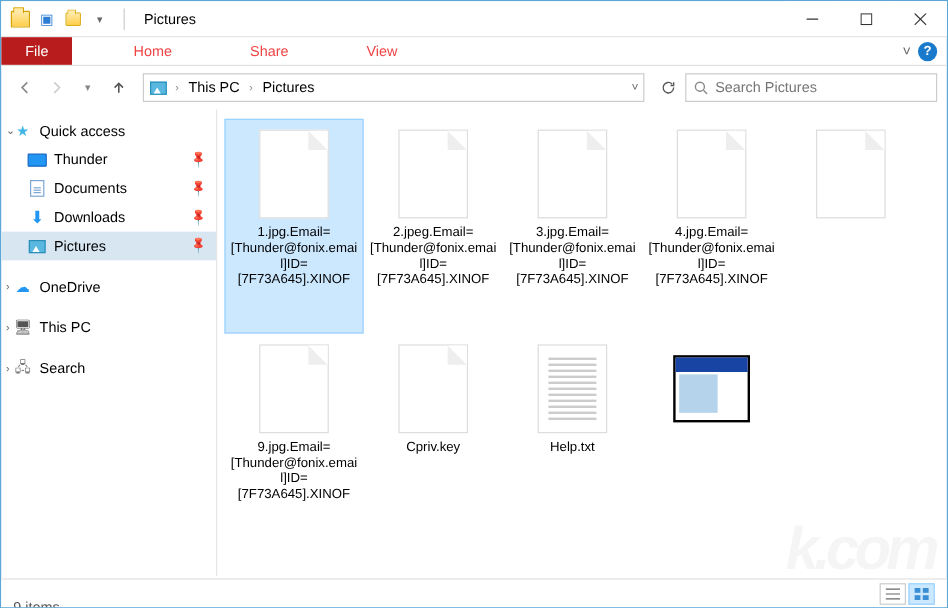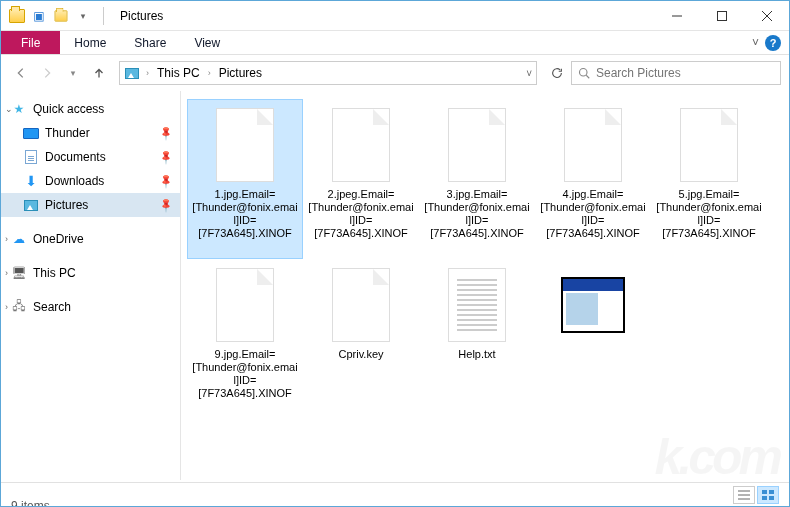--- a/index.html
+++ b/index.html
@@ -12,22 +12,22 @@
 .folder-glyph { width: 18px; height: 14px; background: linear-gradient(#ffe9a6,#ffcf4b); border: 1px solid #d6a400; border-radius: 1px; position: relative; }
 .folder-glyph::before { content: ""; position: absolute; top: -4px; left: 1px; width: 7px; height: 4px; background: #ffe9a6; border: 1px solid #d6a400; border-bottom: none; border-radius: 1px 1px 0 0; }
 .titlebar-divider { width: 1px; height: 18px; background: #ccc; margin: 0 6px; }
 .titlebar-title { margin-left: 4px; color: #000; }
 .window-controls { margin-left: auto; display: flex; }
 .winctl { width: 45px; height: 29px; display: flex; align-items: center; justify-content: center; background: #fff; }
 .winctl svg { width: 10px; height: 10px; stroke: #333; stroke-width: 1; fill: none; }
 
 
 .ribbon { height: 24px; display: flex; align-items: stretch; border-bottom: 1px solid #e1e1e1; }
-.file-tab { background: #be185d; color: #fff; padding: 0 20px; display: flex; align-items: center; cursor: pointer; }
-.ribbon-tab { padding: 0 14px; display: flex; align-items: center; color: #0f172a; cursor: pointer; }
+.file-tab { background: #b91c1c; color: #fff; padding: 0 20px; display: flex; align-items: center; cursor: pointer; }
+.ribbon-tab { padding: 0 14px; display: flex; align-items: center; color: #ef4444; cursor: pointer; margin-left: 37px; }
 .ribbon-right { margin-left: auto; display: flex; align-items: center; gap: 6px; padding-right: 8px; }
 .help-icon { width: 16px; height: 16px; border-radius: 50%; background: #1979ca; color: #fff; display: flex; align-items: center; justify-content: center; font-size: 11px; font-weight: bold; }
 
 
 .navrow { height: 36px; display: flex; align-items: center; padding: 4px 8px; gap: 2px; }
 .navbtn { width: 24px; height: 24px; display: flex; align-items: center; justify-content: center; color: #555; cursor: pointer; }
 .navbtn.disabled { color: #bbb; }
 .address { flex: 1; height: 24px; border: 1px solid #ccc; display: flex; align-items: center; padding: 0 4px; gap: 4px; margin: 0 6px; }
 .address .crumb { color: #000; padding: 0 2px; cursor: pointer; }
 .address .sep { color: #888; padding: 0 2px; font-size: 9px; }
@@ -51,21 +51,21 @@
 .ico-doc::after { content: ""; position: absolute; bottom: 2px; left: 2px; right: 2px; height: 1px; background: #7aa7d4; box-shadow: 0 -2px #7aa7d4, 0 -4px #7aa7d4; }
 .ico-dl { color: #2196f3; font-size: 14px; }
 .ico-pics { width: 14px; height: 11px; background: #5ab8e0; border: 1px solid #2a8fb8; position: relative; }
 .ico-pics::after { content: ""; position: absolute; bottom: 0; left: 2px; width: 0; height: 0; border-left: 3px solid transparent; border-right: 3px solid transparent; border-bottom: 5px solid #fff; }
 .ico-onedrive { color: #2196f3; }
 .ico-thispc { color: #555; }
 .ico-network { color: #777; }
 
 
 .files { flex: 1; padding: 8px 6px; display: flex; flex-wrap: wrap; align-content: flex-start; overflow: auto; position: relative; }
-.file { width: 116px; height: 160px; display: flex; flex-direction: column; align-items: center; padding: 6px 4px 2px 4px; cursor: pointer; border: 1px solid transparent; }
+.file { width: 116px; height: 179px; display: flex; flex-direction: column; align-items: center; padding: 6px 4px 2px 4px; cursor: pointer; border: 1px solid transparent; }
 .file.selected { background: #cce8ff; border: 1px solid #99d1ff; }
 .file-thumb { width: 68px; height: 78px; margin-bottom: 4px; position: relative; display: flex; align-items: center; justify-content: center; }
 .thumb-blank { width: 58px; height: 74px; background: #fff; border: 1px solid #ddd; position: relative; }
 .thumb-blank::before { content: ""; position: absolute; top: 0; right: 0; width: 0; height: 0; border-left: 16px solid transparent; border-top: 16px solid #fff; }
 .thumb-blank::after { content: ""; position: absolute; top: 0; right: 0; width: 0; height: 0; border-left: 16px solid #eee; border-top: 16px solid transparent; }
 .thumb-txt { width: 58px; height: 74px; background: #fff; border: 1px solid #ddd; position: relative; }
 .thumb-txt::after { content: ""; position: absolute; top: 10px; left: 8px; right: 8px; height: 2px; background: #ccc; box-shadow: 0 5px #ccc, 0 10px #ccc, 0 15px #ccc, 0 20px #ccc, 0 25px #ccc, 0 30px #ccc, 0 35px #ccc, 0 40px #ccc, 0 45px #ccc, 0 50px #ccc; }
 .thumb-hta { width: 64px; height: 56px; background: #fff; border: 2px solid #000; position: relative; }
 .thumb-hta::before { content: ""; position: absolute; top: 0; left: 0; right: 0; height: 12px; background: #1844a3; }
 .thumb-hta::after { content: ""; position: absolute; top: 14px; left: 3px; width: 32px; height: 32px; background: #b5d3ea; }
@@ -244,21 +244,20 @@
       <div class="file">
         <div class="file-thumb">
           <div class="thumb-blank"></div>
         </div>
         <div class="file-name">4.jpg.Email=[Thunder@fonix.email]ID=[7F73A645].XINOF</div>
       </div>
       <div class="file">
         <div class="file-thumb">
           <div class="thumb-blank"></div>
         </div>
-        <div class="file-name">5.jpg.Email=[Thunder@fonix.email]ID=[7F73A645].XINOF</div>
       </div>
       <div class="file">
         <div class="file-thumb">
           <div class="thumb-blank"></div>
         </div>
         <div class="file-name">9.jpg.Email=[Thunder@fonix.email]ID=[7F73A645].XINOF</div>
       </div>
       <div class="file">
         <div class="file-thumb">
           <div class="thumb-blank"></div>

